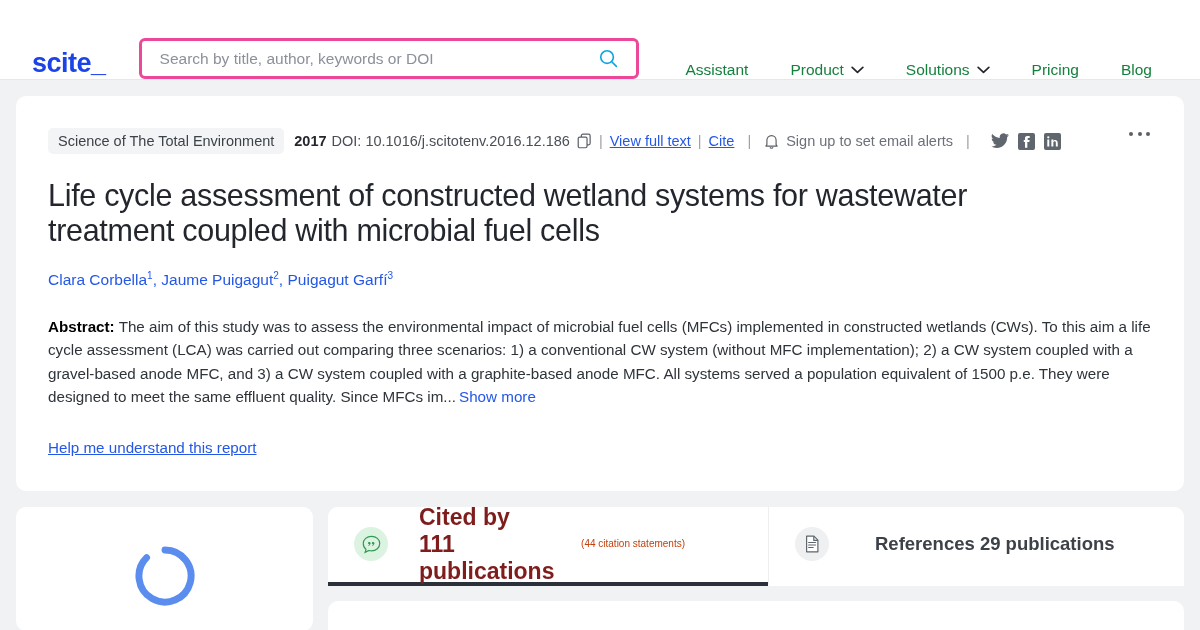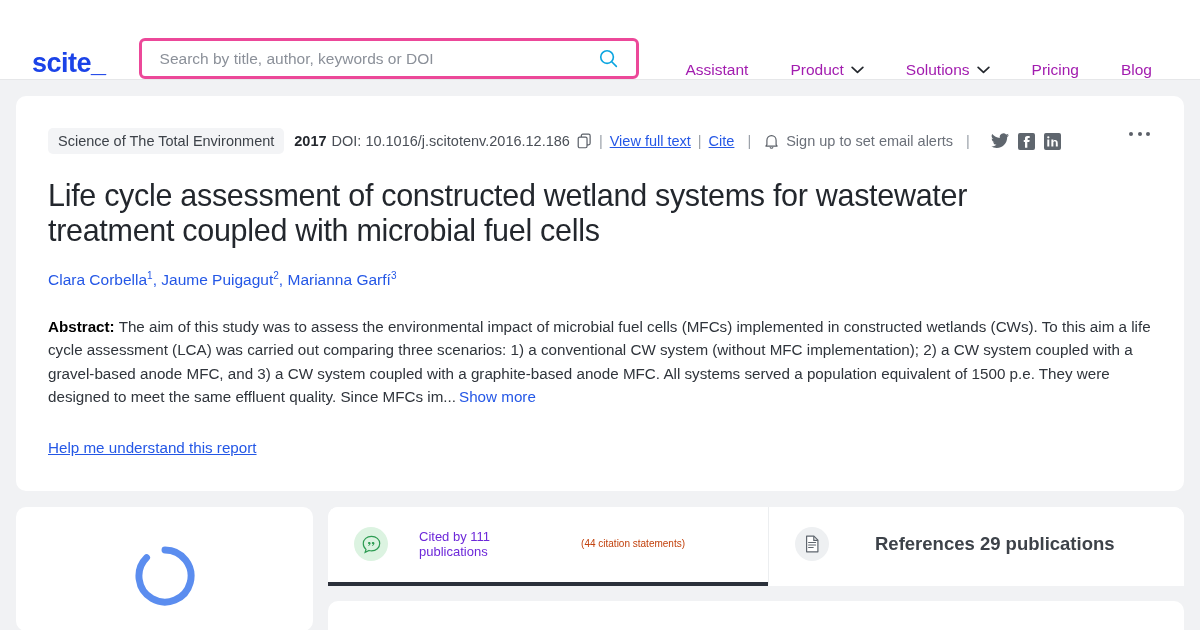--- a/index.html
+++ b/index.html
@@ -51,21 +51,21 @@
   }
   .search-input::placeholder { color: #8b9099; }
   .search-icon { display: flex; align-items: center; cursor: pointer; }
 
   .nav { display: flex; align-items: center; margin-left: 26px; gap: 0; }
   .nav-item {
     display: flex;
     align-items: center;
     gap: 7px;
     font-size: 15.5px;
-    color: #a21caf;
+    color: #15803d;
     padding: 0 21px;
     cursor: pointer;
     white-space: nowrap;
   }
   .nav-item:last-child { padding-right: 0; }
   .caret { display: inline-flex; }
 
   
   .page { padding: 16px; }
   .paper-card {
@@ -189,21 +189,21 @@
   .tab.cited { width: 440px; gap: 0; border-bottom: 4px solid #2b303a; }
   .tab.refs { flex: 1; border-bottom: 4px solid transparent; border-left: 1px solid #eceef0; gap: 29px; }
   .tab-ic {
     width: 34px; height: 34px; border-radius: 50%;
     display: flex; align-items: center; justify-content: center;
     flex: none;
   }
   .tab-ic.green { background: #dcf3e1; }
   .tab-ic.gray { background: #eef0f2; }
   .tab-title {
-    font-size: 13px; font-weight: 400; color: #6d28d9; line-height: 1.18;
+    font-size: 23px; font-weight: 700; color: #7f1d1d; line-height: 1.18;
   }
   .cited-label { width: 132px; margin-left: 31px; }
   .cited-sub {
     font-size: 10px; color: #c2410c; line-height: 1.2;
     width: 104px; text-align: right; margin-left: 30px;
   }
   .refs-label { margin-left: 17px; font-size: 18.5px; font-weight: 700; color: #3d4249; white-space: nowrap; }
 
   .below-card {
     background: #fff;
@@ -311,21 +311,21 @@
             <rect width="18" height="18" rx="2" fill="#5f666e"></rect>
             <path fill="#fff" d="M5.6 6.8H3.5v7.6h2.1zM4.55 3.4a1.23 1.23 0 1 0 0 2.46 1.23 1.23 0 0 0 0-2.46zM14.5 10.4c0-2.06-1.1-3.02-2.57-3.02-1.19 0-1.72.65-2.02 1.11V6.8H7.8v7.6h2.11v-4.24c0-.22.02-.45.08-.61.18-.45.59-.91 1.28-.91.9 0 1.26.69 1.26 1.7v4.06h2.1z"></path>
           </svg>
         </span>
       </span>
     </div>
 
     <h1 class="paper-title">Life cycle assessment of constructed wetland systems for wastewater treatment coupled with microbial fuel cells</h1>
 
     <div class="authors">
-      <span class="a"><span>Clara Corbella</span><sup>1</sup></span><span class="comma">, </span><span class="a"><span>Jaume Puigagut</span><sup>2</sup></span><span class="comma">, </span><span class="a"><span>Marianna Garfí</span><sup>3</sup></span>
+      <span class="a"><span>Clara Corbella</span><sup>1</sup></span><span class="comma">, </span><span class="a"><span>Jaume Puigagut</span><sup>2</sup></span><span class="comma">, </span><span class="a"><span>Puigagut Garfí</span><sup>3</sup></span>
     </div>
 
     <p class="abstract">
       <b>Abstract:</b>
       <span>The aim of this study was to assess the environmental impact of microbial fuel cells (MFCs) implemented in constructed wetlands (CWs). To this aim a life cycle assessment (LCA) was carried out comparing three scenarios: 1) a conventional CW system (without MFC implementation); 2) a CW system coupled with a gravel-based anode MFC, and 3) a CW system coupled with a graphite-based anode MFC. All systems served a population equivalent of 1500 p.e. They were designed to meet the same effluent quality. Since MFCs im...</span><span class="showmore">Show more</span>
     </p>
 
     <span class="help-link">Help me understand this report</span>
   </div>
 

